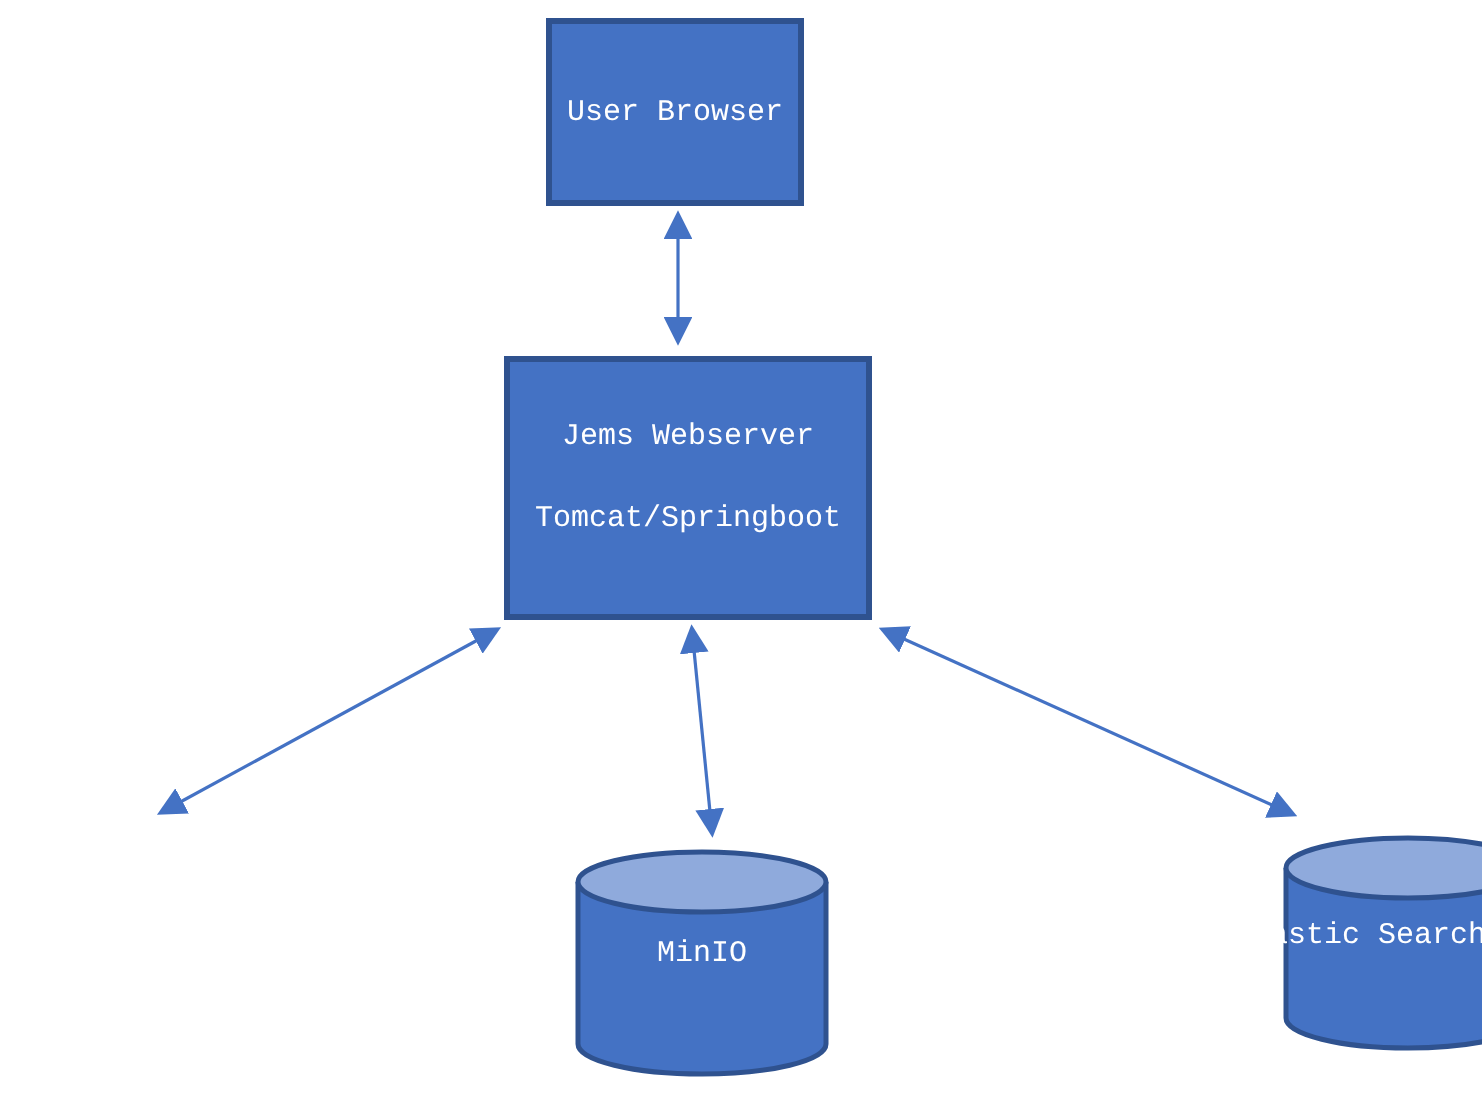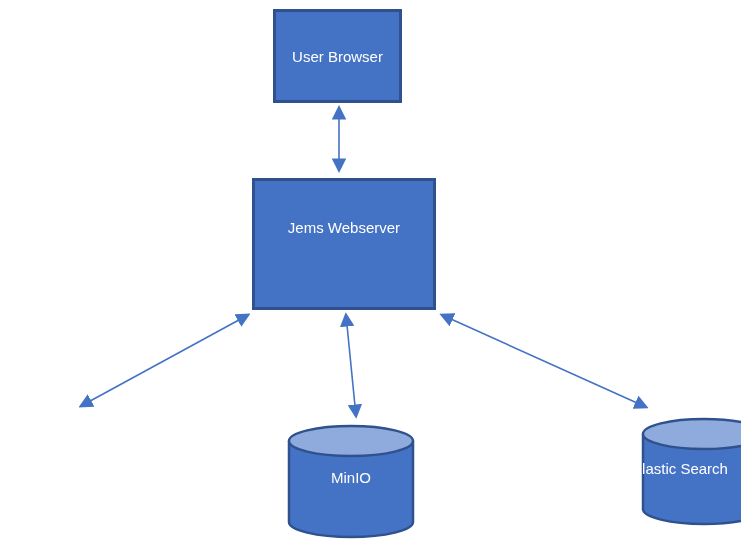--- a/index.html
+++ b/index.html
@@ -1,21 +1,21 @@
 <!DOCTYPE html>
 <html><head>
 <meta charset="utf-8">
 <style>
   html, body { margin: 0; padding: 0; background: #ffffff; }
   .canvas {
     position: relative;
     width: 741px;
     height: 547px;
     background: #ffffff;
-    font-family: Liberation Sans, sans-serif;
+    font-family: Liberation Mono, monospace;
     overflow: hidden;
   }
   .connector-layer {
     position: absolute;
     left: 0; top: 0;
     width: 741px; height: 547px;
     pointer-events: none;
     z-index: 3;
   }
   .box {
@@ -76,20 +76,21 @@
     <line x1="346" y1="315" x2="356" y2="416" stroke="#4472C4" stroke-width="1.6" marker-start="url(#ah)" marker-end="url(#ah)"></line>
     <line x1="442" y1="315" x2="646" y2="407" stroke="#4472C4" stroke-width="1.6" marker-start="url(#ah)" marker-end="url(#ah)"></line>
   </svg>
 
   <div class="box box-user-browser">
     <span>User Browser</span>
   </div>
 
   <div class="box box-webserver">
     <div class="line1">Jems Webserver</div>
+    <div class="line2">Tomcat/Springboot</div>
   </div>
 
 
   <div class="cylinder cyl-minio">
     <svg width="128" height="116" viewBox="0 0 128 116">
       <path d="M2 17 L2 98 A62 15 0 0 0 126 98 L126 17" fill="#4472C4" stroke="#2F528F" stroke-width="2.5" stroke-linejoin="round"></path>
       <ellipse cx="64" cy="17" rx="62" ry="15" fill="#8FAADC" stroke="#2F528F" stroke-width="2.5"></ellipse>
     </svg>
     <div class="cyl-label">MinIO</div>
   </div>

